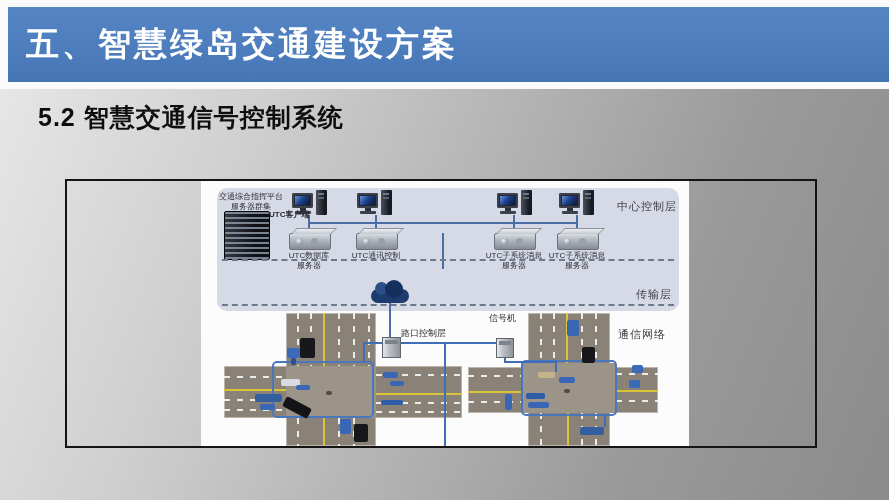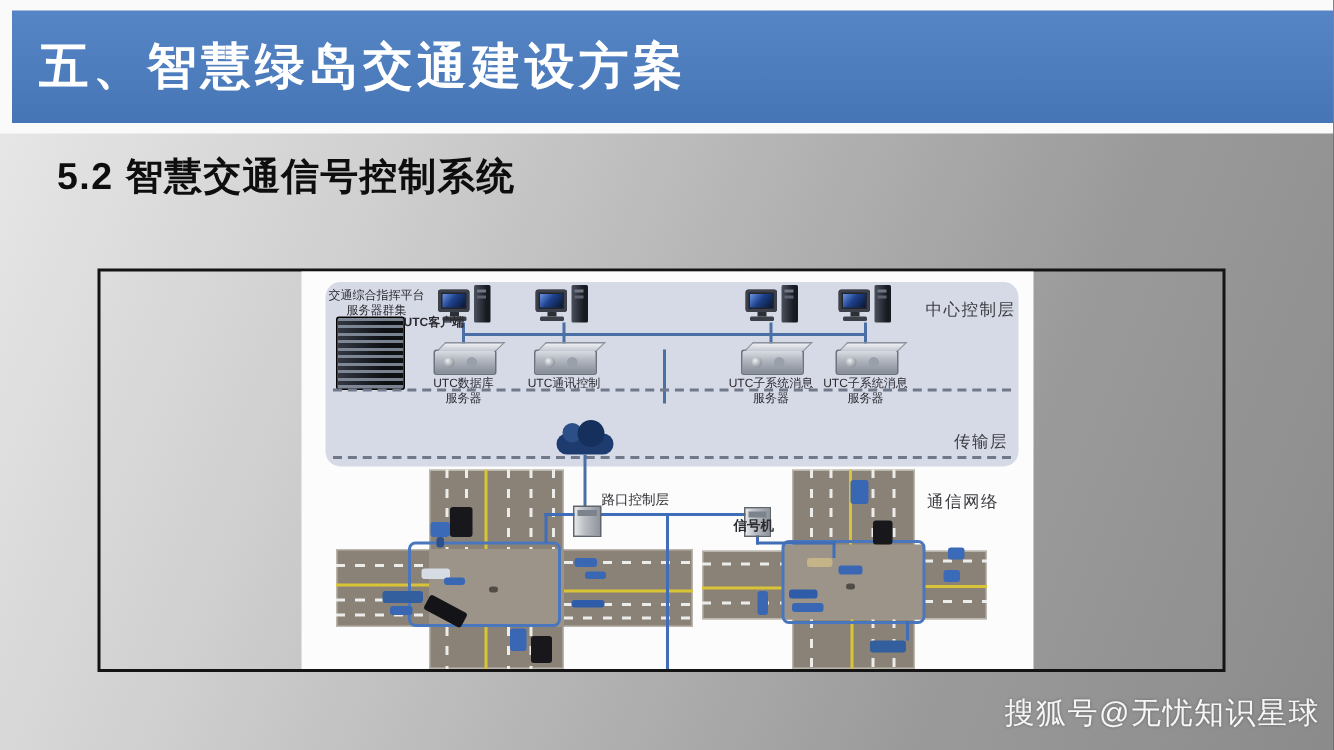--- a/index.html
+++ b/index.html
@@ -208,21 +208,21 @@
   <i class="wr" style="left:363px;top:342px;width:2px;height:20px;"></i>
   <i class="wr" style="left:444px;top:342px;width:2px;height:104px;"></i>
   <i class="wr" style="left:504px;top:356px;width:2px;height:7px;"></i>
   <i class="wr" style="left:504px;top:361px;width:53px;height:2px;"></i>
   <i class="wr" style="left:555px;top:361px;width:2px;height:11px;"></i>
   <i class="wr" style="left:604px;top:414px;width:2px;height:13px;"></i>
 
   <div class="cab" style="left:382px;top:337px;width:17px;height:19px;"></div>
   <div class="slbl" style="left:401px;top:327px;">路口控制层</div>
   <div class="cab" style="left:496px;top:338px;width:16px;height:18px;"></div>
-  <div class="slbl" style="left:489px;top:344px;font-weight:bold;">信号机</div>
+  <div class="slbl" style="left:489px;top:312px;">信号机</div>
 
   <i class="v" style="left:300px;top:338px;width:15px;height:20px;background:#17171c;"></i>
   <i class="v" style="left:287px;top:348px;width:13px;height:10px;background:#3a6ab8;"></i>
   <i class="v" style="left:291px;top:358px;width:5px;height:7px;background:#2c4f8e;"></i>
   <i class="v" style="left:281px;top:379px;width:19px;height:7px;background:#d7dce4;"></i>
   <i class="v" style="left:296px;top:385px;width:14px;height:5px;background:#3a67b4;"></i>
   <i class="v" style="left:255px;top:394px;width:27px;height:8px;background:#335f9e;"></i>
   <i class="v" style="left:260px;top:404px;width:15px;height:6px;background:#3a67b4;"></i>
   <i class="v" style="left:283px;top:402px;width:28px;height:11px;background:#141418;transform:rotate(28deg);"></i>
   <i class="v" style="left:340px;top:419px;width:11px;height:15px;background:#3a67b4;"></i>
@@ -237,14 +237,13 @@
   <i class="v" style="left:538px;top:372px;width:17px;height:6px;background:#c4b488;"></i>
   <i class="v" style="left:559px;top:377px;width:16px;height:6px;background:#3a67b4;"></i>
   <i class="v" style="left:526px;top:393px;width:19px;height:6px;background:#2f5ca8;"></i>
   <i class="v" style="left:528px;top:402px;width:21px;height:6px;background:#3a67b4;"></i>
   <i class="v" style="left:505px;top:394px;width:7px;height:16px;background:#3a67b4;"></i>
   <i class="v" style="left:632px;top:365px;width:11px;height:8px;background:#3a6ab8;"></i>
   <i class="v" style="left:629px;top:380px;width:11px;height:8px;background:#3a6ab8;"></i>
   <i class="v" style="left:580px;top:427px;width:24px;height:8px;background:#335f9e;"></i>
   <i class="v" style="left:564px;top:389px;width:6px;height:4px;background:#514c45;"></i>
 
-  <div class="watermark">搜狐号@无忧知识星球</div>
 </div>
 
 </body></html>

